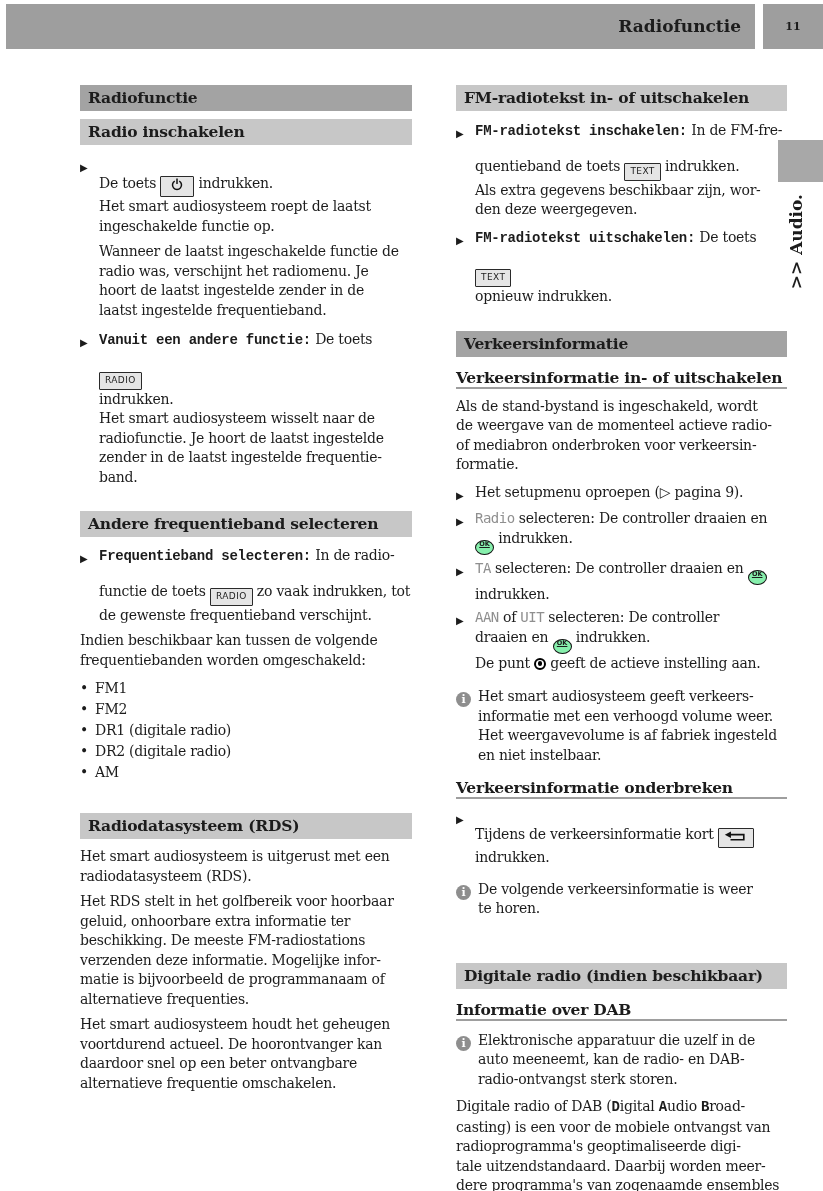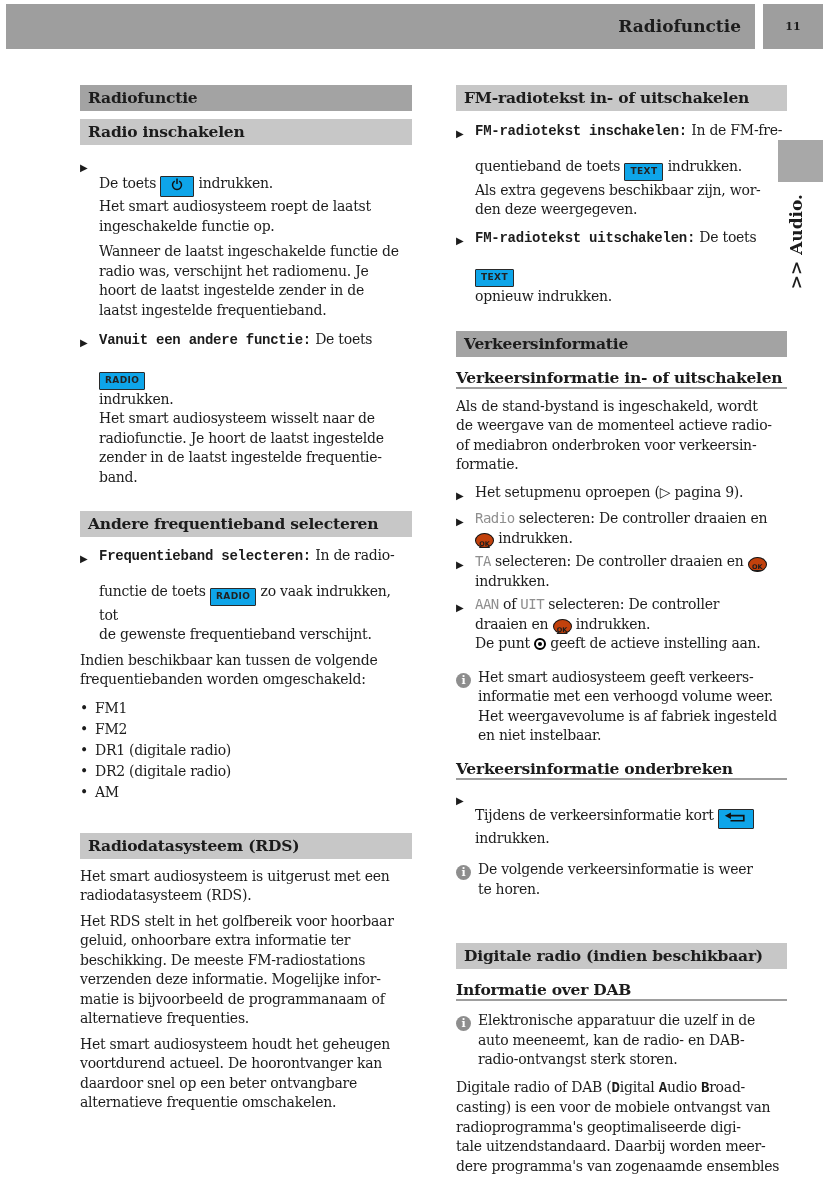--- a/index.html
+++ b/index.html
@@ -36,29 +36,29 @@
   .arr{width:19px;flex:0 0 19px;font-family:"DejaVu Sans",sans-serif;font-size:10px;padding-top:3px;}
   .it{flex:1;min-width:0;}
   .blist-row{display:flex;line-height:21px;}
   .blt{width:15px;flex:0 0 15px;}
   .note{display:flex;}
   .note-ic-wrap{width:22px;flex:0 0 22px;padding-top:2px;}
   .note-ic{width:15px;height:15px;border-radius:50%;background:#8e8e8e;color:#fff;
            display:inline-flex;align-items:center;justify-content:center;
            font-weight:bold;font-size:11px;line-height:15px;font-family:"DejaVu Serif",serif;}
   
-  .key{display:inline-block;border:1.5px solid #2a2a2a;background:#0ea5e9;border-radius:1px;
+  .key{display:inline-block;border:1.5px solid #2a2a2a;background:#e5e5e5;border-radius:1px;
        padding:0 5px;line-height:15px;height:16px;vertical-align:-3px;
-       font-family:"DejaVu Sans",sans-serif;font-weight:bold;font-size:9px;letter-spacing:0.4px;color:#222;
+       font-family:"DejaVu Sans",sans-serif;font-weight:normal;font-size:9px;letter-spacing:0.4px;color:#222;
        white-space:nowrap;margin-top:21px;}
   .key-ic{padding:1px 10px 0 10px;height:18px;}
   .key-back{padding:2px 5px 0 5px;height:16px;}
-  .ok{display:inline-flex;align-items:flex-end;justify-content:center;
+  .ok{display:inline-flex;align-items:flex-start;justify-content:center;
       width:17px;height:13px;border:1.3px solid #111;border-radius:50%;
-      vertical-align:-3px;background:#c2410c;text-decoration:underline;}
+      vertical-align:-3px;background:#86efac;text-decoration:underline;}
   .ok span{font-family:"DejaVu Sans",sans-serif;font-weight:bold;font-size:6.5px;letter-spacing:0;line-height:1;}
   .target{display:inline-block;width:8px;height:8px;border:2.4px solid #000;border-radius:50%;
           position:relative;vertical-align:-2px;}
   .target::after{content:"";position:absolute;left:1.7px;top:1.7px;width:4.6px;height:4.6px;
                  background:#000;border-radius:50%;}
   .disp{font-family:"DejaVu Sans Mono",monospace;color:#8f8f8f;font-size:14px;letter-spacing:-0.5px;}
   
   .mt4{margin-top:4px;}.mt6{margin-top:6px;}.mt8{margin-top:8px;}.mt9{margin-top:9px;}
   .mt10{margin-top:10px;}.mt12{margin-top:12px;}.mt14{margin-top:14px;}
   .mt24{margin-top:24px;}.mt26{margin-top:44px;}.mt30{margin-top:30px;}

